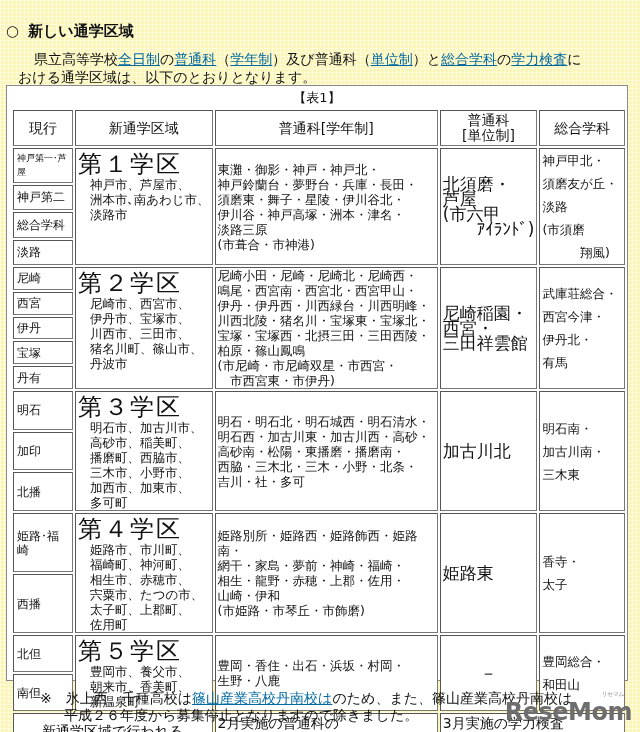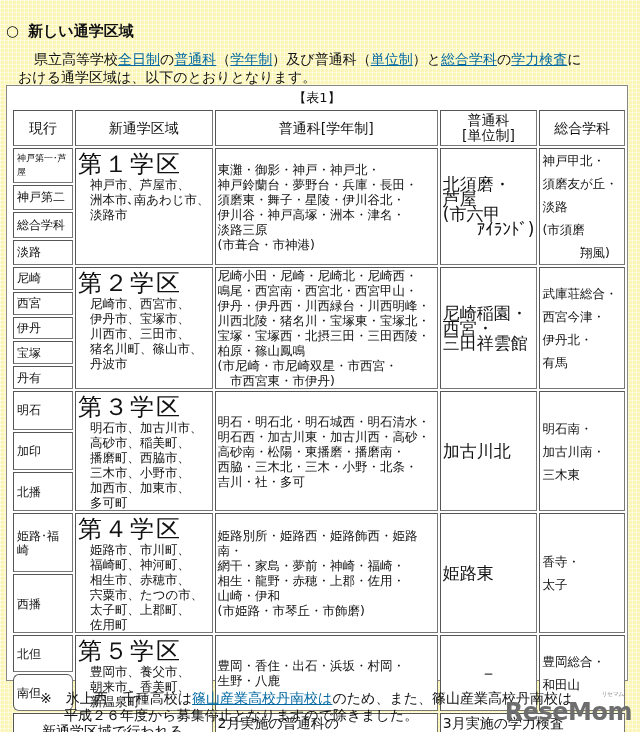--- a/index.html
+++ b/index.html
@@ -221,21 +221,21 @@
 朝来市、香美町、
 新温泉町</div>
           </td>
           <td class="gen pre" rowspan="2">豊岡・香住・出石・浜坂・村岡・
 生野・八鹿</td>
           <td class="unit pre" rowspan="2" style="text-align: center;">－</td>
           <td class="comp pre" rowspan="2">豊岡総合・
 和田山</td>
         </tr>
         <tr>
-          <td class="cur" style="height: 35px; border-radius: 6px;">南但</td>
+          <td class="cur" style="height: 35px;">南但</td>
         </tr>
       </tbody>
     <tbody>
         <tr class="bottom">
       <td colspan="2" class="pre" style="padding-left:28px">新通学区域で行われる
 入学者選抜</td>
       <td>
         <div>2月実施の普通科の</div>
         <div style="padding-left:14px"><span class="link">コース推薦入学</span><span>と</span><span class="link">特色選抜</span></div>
         <div>3月実施の学力検査</div>

